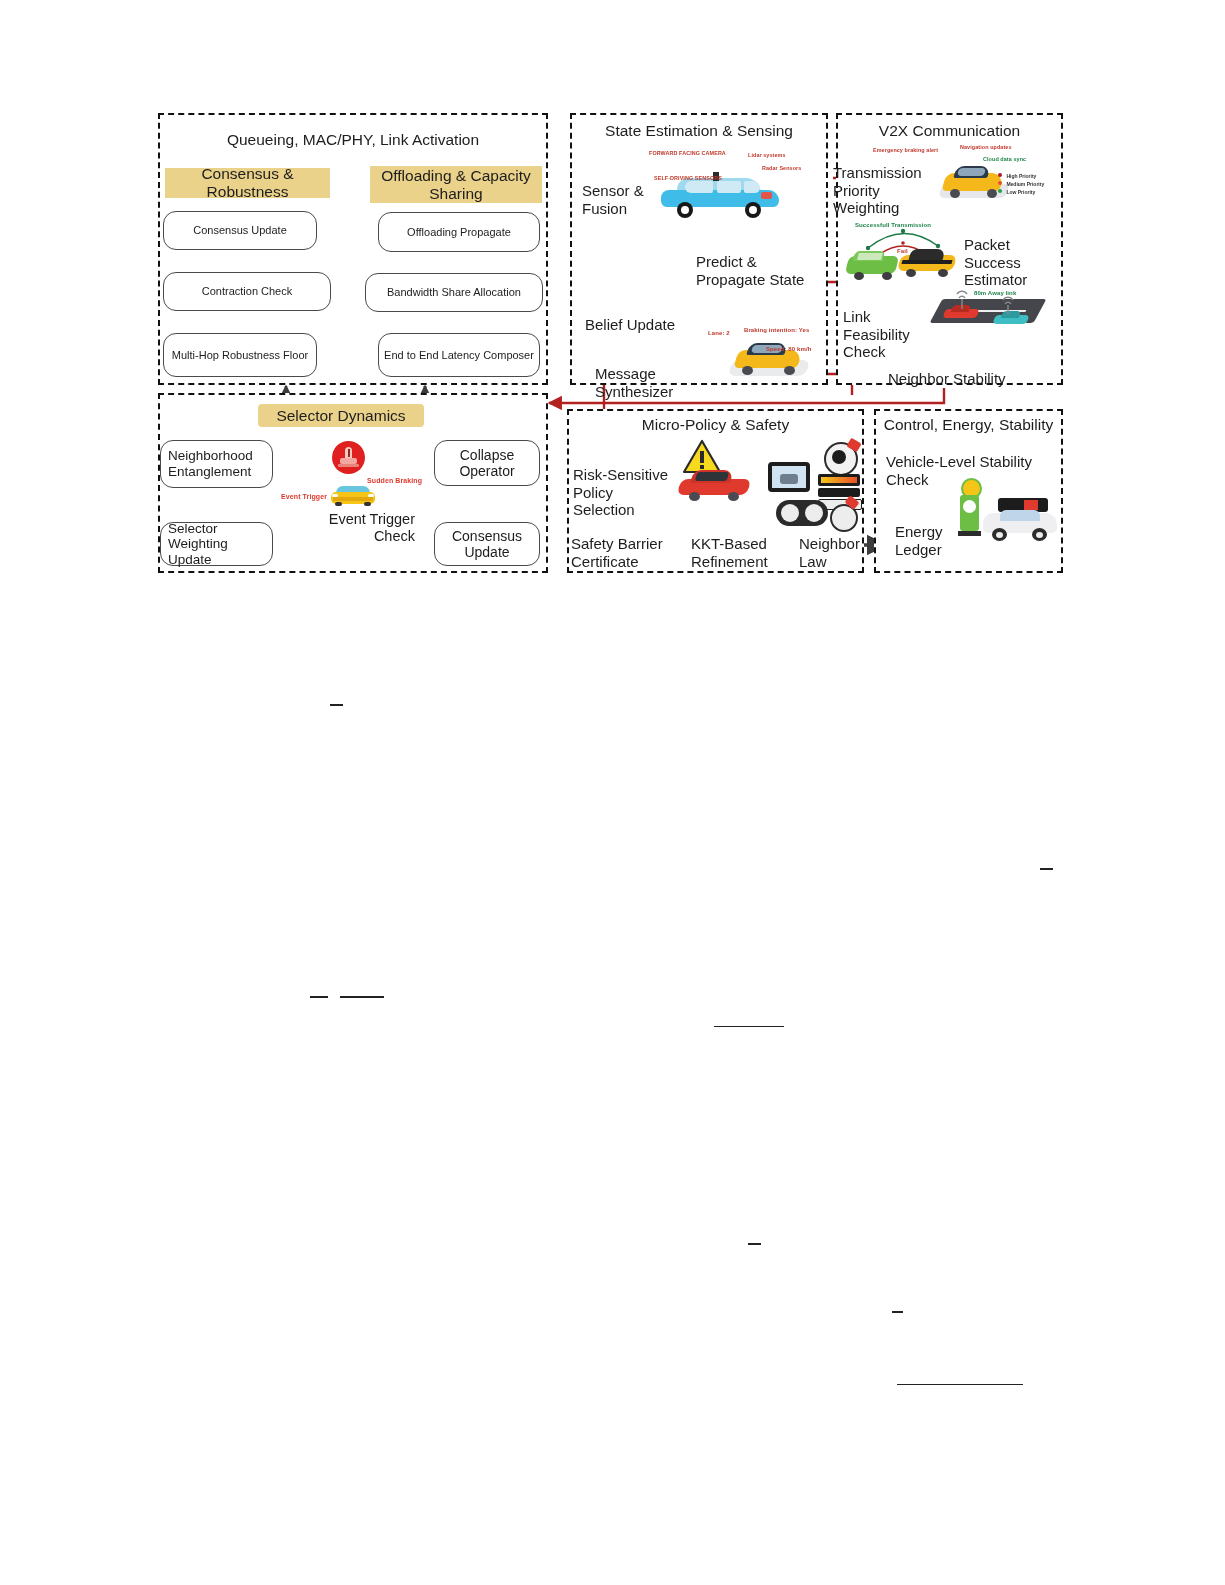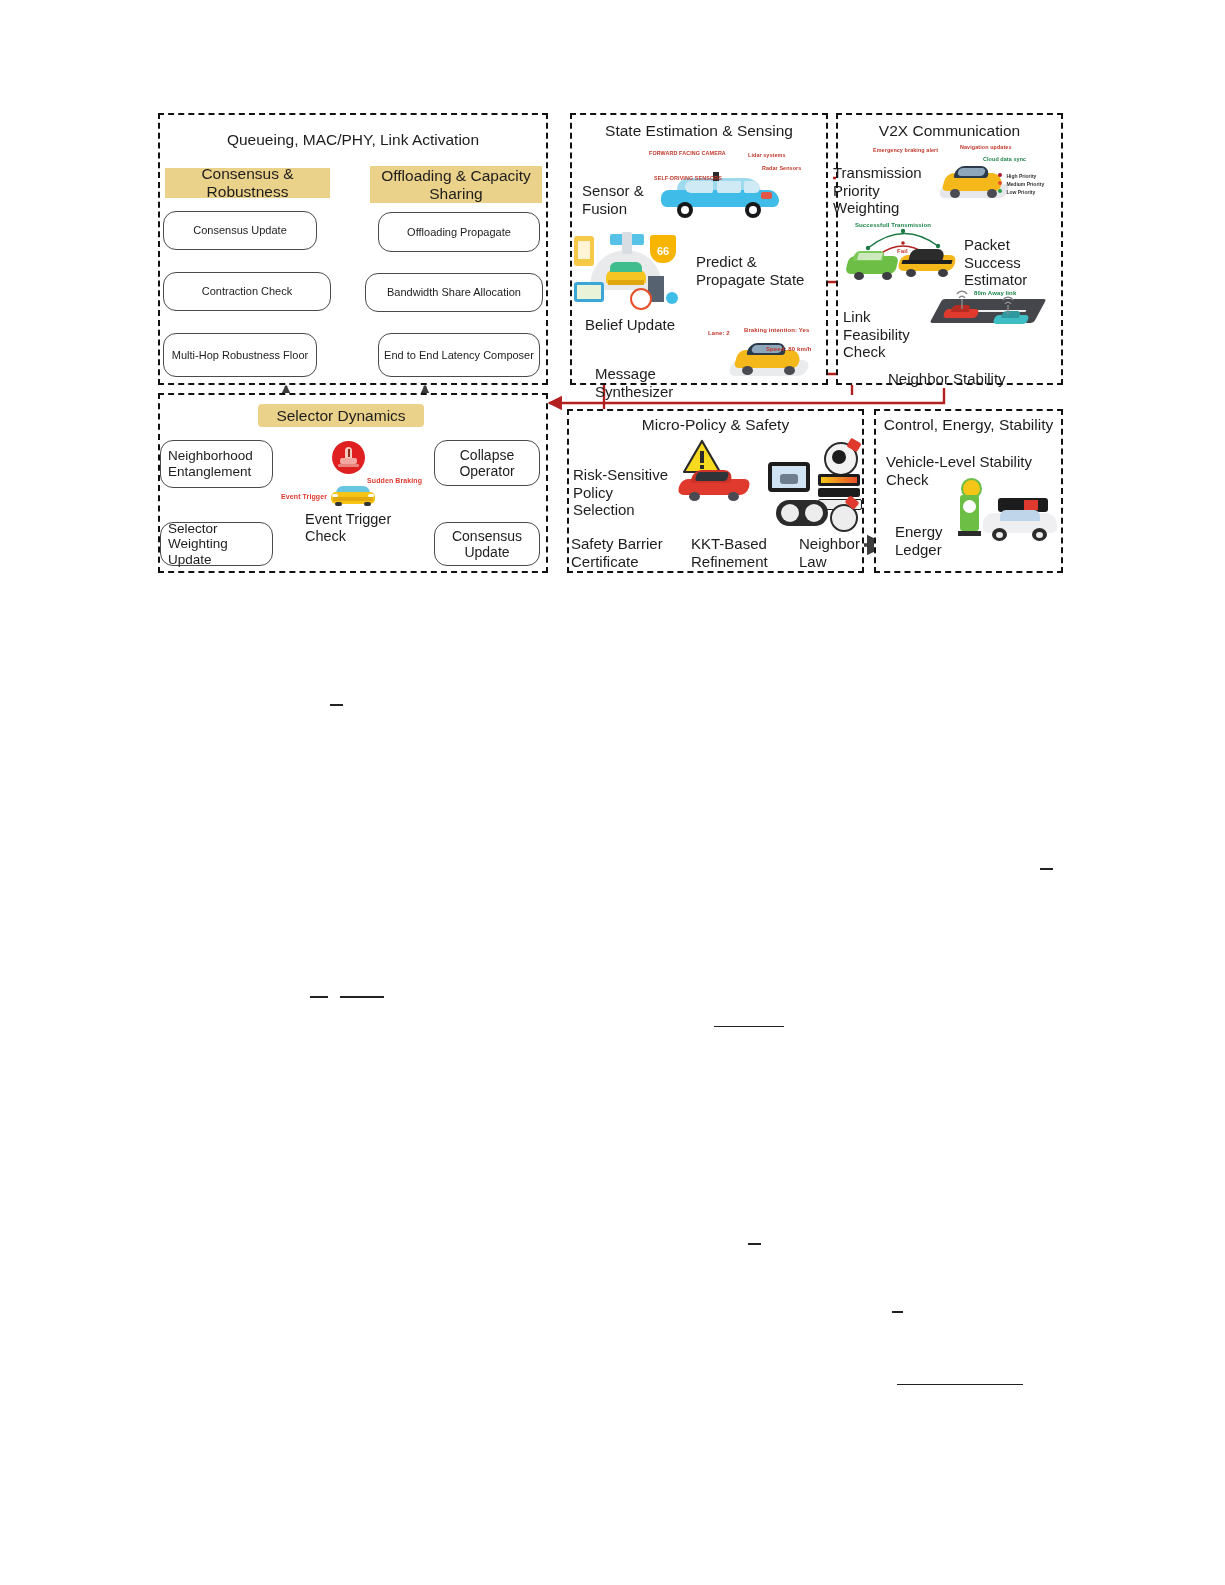--- a/index.html
+++ b/index.html
@@ -114,21 +114,21 @@
   <div class="node" style="left:378px;top:333px;width:162px;height:44px;">End to End Latency Composer</div>
 
   <div class="panel" style="left:158px;top:393px;width:390px;height:180px;"></div>
   <div class="hdr" style="left:258px;top:404px;width:166px;height:23px;border-radius:4px;">Selector Dynamics</div>
 
   <div class="node left" style="left:160px;top:440px;width:113px;height:48px;font-size:13.5px;">Neighborhood Entanglement</div>
   <div class="node" style="left:434px;top:440px;width:106px;height:46px;font-size:14px;">Collapse Operator</div>
   <div class="node left" style="left:160px;top:522px;width:113px;height:44px;font-size:13.5px;">Selector Weighting Update</div>
   <div class="node" style="left:434px;top:522px;width:106px;height:44px;font-size:14px;">Consensus Update</div>
 
-  <div class="plain" style="left:305px;top:511px;width:110px;text-align:left;font-size:14.5px;">
+  <div class="plain" style="left:305px;top:511px;width:110px;text-align:right;font-size:14.5px;">
     <span>Event Trigger Check</span>
   </div>
   <div class="micro red" style="left:281px;top:493px;font-size:7px;">Event Trigger</div>
   <div class="micro red" style="left:367px;top:477px;font-size:7px;">Sudden Braking</div>
 
   <div class="art" style="left:332px;top:441px;width:33px;height:33px;border-radius:50%;background:#E02020;">
     <div style="position:absolute;left:13px;top:6px;width:7px;height:11px;border-radius:4px 4px 0 0;background:#F7C9C0;"></div>
     <div style="position:absolute;left:15.5px;top:8px;width:2px;height:8px;background:#8B2B1A;"></div>
     <div style="position:absolute;left:8px;top:17px;width:17px;height:6px;border-radius:2px;background:#F2A7A0;"></div>
     <div style="position:absolute;left:6px;top:23px;width:21px;height:3px;border-radius:1px;background:#E8847C;"></div>
@@ -170,37 +170,20 @@
     <div style="position:absolute;left:90px;top:32px;width:16px;height:16px;border-radius:50%;background:#17181A;"></div>
     <div style="position:absolute;left:94px;top:36px;width:8px;height:8px;border-radius:50%;background:#fff;"></div>
     <div style="position:absolute;left:106px;top:22px;width:11px;height:7px;border-radius:2px;background:#E2564A;"></div>
     <div style="position:absolute;left:58px;top:2px;width:6px;height:9px;background:#2B2B2B;"></div>
   </div>
   <div class="micro dred" style="left:649px;top:151px;">FORWARD FACING CAMERA</div>
   <div class="micro dred" style="left:748px;top:153px;">Lidar systems</div>
   <div class="micro dred" style="left:762px;top:166px;">Radar Sensors</div>
   <div class="micro dred" style="left:654px;top:176px;">SELF-DRIVING SENSORS</div>
 
-  <div class="art" style="left:572px;top:232px;width:108px;height:72px;">
-    <div style="position:absolute;left:18px;top:18px;width:72px;height:40px;border-radius:36px 36px 0 0;background:#E9EAEC;"></div>
-    <div style="position:absolute;left:2px;top:4px;width:20px;height:30px;border-radius:3px;background:#F7C948;"></div>
-    <div style="position:absolute;left:6px;top:9px;width:12px;height:18px;background:#FFF4D6;"></div>
-    <div style="position:absolute;left:38px;top:2px;width:34px;height:11px;border-radius:2px;background:#56C2E8;"></div>
-    <div style="position:absolute;left:50px;top:0px;width:10px;height:22px;border-radius:2px;background:#D8DDE3;"></div>
-    <div style="position:absolute;left:78px;top:3px;width:26px;height:28px;border-radius:3px 3px 12px 12px;background:#F7B500;"></div>
-    <div style="position:absolute;left:82px;top:12px;width:18px;height:14px;color:#fff;font-size:11px;font-weight:bold;text-align:center;line-height:14px;">66</div>
-    <div style="position:absolute;left:34px;top:38px;width:40px;height:14px;border-radius:7px 7px 3px 3px;background:#F6C521;"></div>
-    <div style="position:absolute;left:38px;top:30px;width:32px;height:10px;border-radius:6px 6px 0 0;background:#3FBD8C;"></div>
-    <div style="position:absolute;left:36px;top:48px;width:36px;height:5px;background:#E0A80F;"></div>
-    <div style="position:absolute;left:2px;top:50px;width:30px;height:20px;border-radius:3px;background:#3BA7D6;"></div>
-    <div style="position:absolute;left:5px;top:53px;width:24px;height:14px;background:#E8F3D8;"></div>
-    <div style="position:absolute;left:76px;top:44px;width:16px;height:26px;background:#566270;"></div>
-    <div style="position:absolute;left:58px;top:56px;width:18px;height:18px;border-radius:50%;background:#fff;border:2px solid #E8502A;"></div>
-    <div style="position:absolute;left:94px;top:60px;width:12px;height:12px;border-radius:50%;background:#3FBDE8;"></div>
-  </div>
 
   <div class="art" style="left:728px;top:338px;width:82px;height:42px;">
     <div style="position:absolute;left:2px;top:22px;width:78px;height:16px;border-radius:8px;background:#E6E7EA;opacity:.85;transform:skewX(-18deg);"></div>
     <div style="position:absolute;left:8px;top:12px;width:64px;height:18px;border-radius:8px 14px 6px 6px;background:#F5B81A;transform:skewX(-16deg);"></div>
     <div style="position:absolute;left:20px;top:5px;width:38px;height:12px;border-radius:8px 10px 2px 2px;background:#2B3A4A;transform:skewX(-16deg);"></div>
     <div style="position:absolute;left:24px;top:7px;width:30px;height:8px;border-radius:4px;background:#8FA7BB;transform:skewX(-16deg);"></div>
     <div style="position:absolute;left:14px;top:28px;width:11px;height:9px;border-radius:50%;background:#4A4A52;"></div>
     <div style="position:absolute;left:56px;top:28px;width:11px;height:9px;border-radius:50%;background:#4A4A52;"></div>
   </div>
   <div class="micro dred" style="left:708px;top:330px;font-size:6px;">Lane: 2</div>

